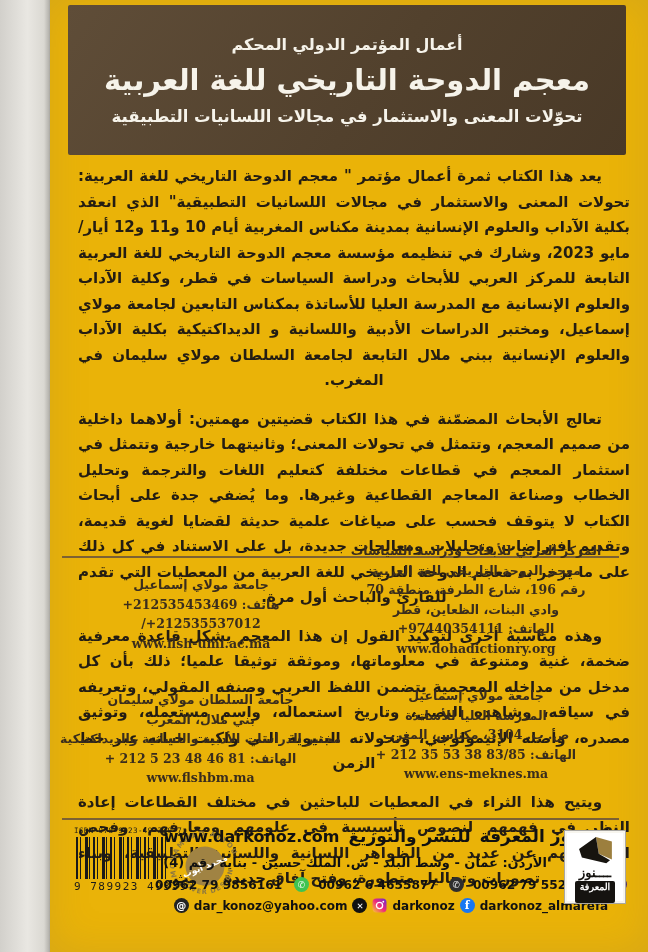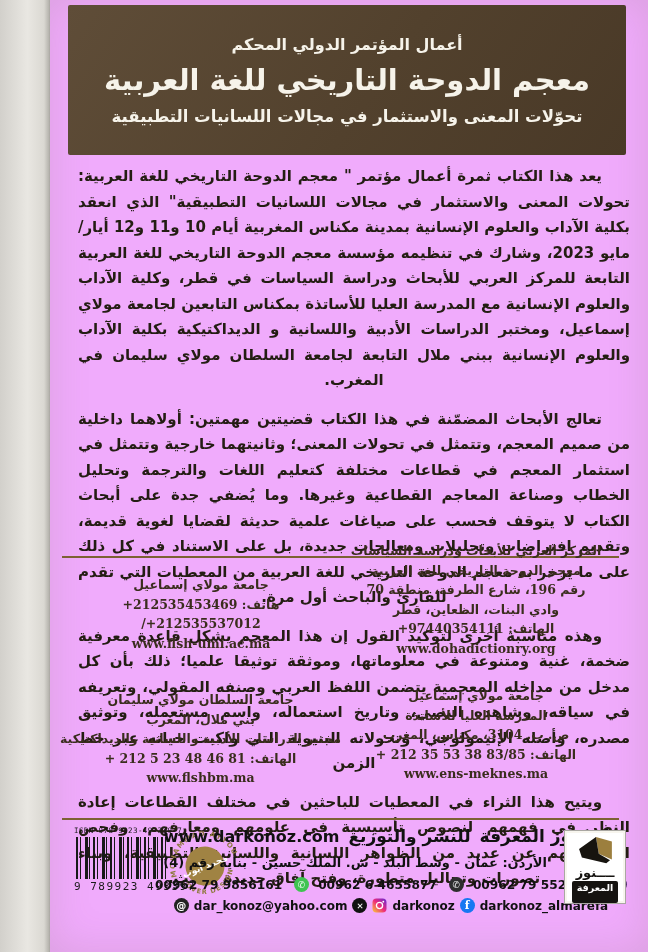--- a/index.html
+++ b/index.html
@@ -1,21 +1,21 @@
 <!DOCTYPE html>
 <html lang="ar"><head>
 <meta charset="utf-8">
 <style>
   html,body{margin:0;padding:0;background:#d8d6d1;}
   .stage{position:relative;width:648px;height:952px;overflow:hidden;
          font-family:"DejaVu Sans",sans-serif;background:#dcdad5;}
   .edge-left{position:absolute;left:0;top:0;width:50px;height:952px;
     background:linear-gradient(90deg,#d2d0cb 0%,#e9e7e2 55%,#dad8d2 88%,#b9b7b1 97%,#a8a6a0 100%);}
   .cover{position:absolute;left:50px;top:0;width:598px;height:952px;
-    background:#f0abfc;box-shadow:inset 0 0 40px rgba(120,110,90,.18);}
+    background:#eab308;box-shadow:inset 0 0 40px rgba(120,110,90,.18);}
   
   .banner{position:absolute;left:18px;top:5px;width:558px;height:150px;
     background:linear-gradient(125deg,#5f4d38 0%,#52412d 55%,#493927 100%);
     color:#f6f3ea;text-align:center;border-radius:2px;direction:rtl;}
   .banner .l1{padding-top:30px;font-size:16px;font-weight:bold;letter-spacing:.5px;}
   .banner .l2{padding-top:9px;font-size:29px;font-weight:bold;}
   .banner .l3{padding-top:10px;font-size:16.5px;font-weight:bold;}
   
   .bodytxt{position:absolute;left:28px;top:164px;width:552px;direction:rtl;
     color:#241d13;font-size:15px;line-height:25.5px;font-weight:bold;
@@ -55,21 +55,21 @@
   .ico.tel{background:#2e2e2e;}
   .ico.vb{background:#53306f;}
   .ico.em{background:#222;font-size:10px;}
   .ico.xx{background:#111;font-size:8.5px;}
   .ico.fb{background:#1877f2;font-family:"DejaVu Serif",serif;font-size:11px;}
   .ig{width:15px;height:15px;flex:0 0 auto;}
   .phitem{display:inline-flex;align-items:center;gap:12px;direction:ltr;}
   
   .logobox{position:absolute;left:514px;top:830px;width:62px;height:74px;background:#fff;
     border:1px solid #a9a7a2;box-shadow:0 0 0 2px #f7f5ee inset;display:flex;flex-direction:column;
-    align-items:center;justify-content:flex-start;padding-top:4px;box-sizing:border-box;}
+    align-items:center;justify-content:flex-start;padding-top:4px;box-sizing:border-box;font-family:Liberation Serif, serif;}
   .logobox .knz{font-size:13px;font-weight:bold;color:#151310;line-height:13px;direction:rtl;margin-top:1px;}
   .logobox .badge{margin-top:2px;background:#151310;color:#fff;font-size:9.5px;font-weight:bold;
     padding:1px 5px 10px 5px;border-radius:2px;direction:rtl;line-height:11px;}
 </style>
 </head>
 <body>
 
 <div class="stage">
   <div class="edge-left"></div>
 

